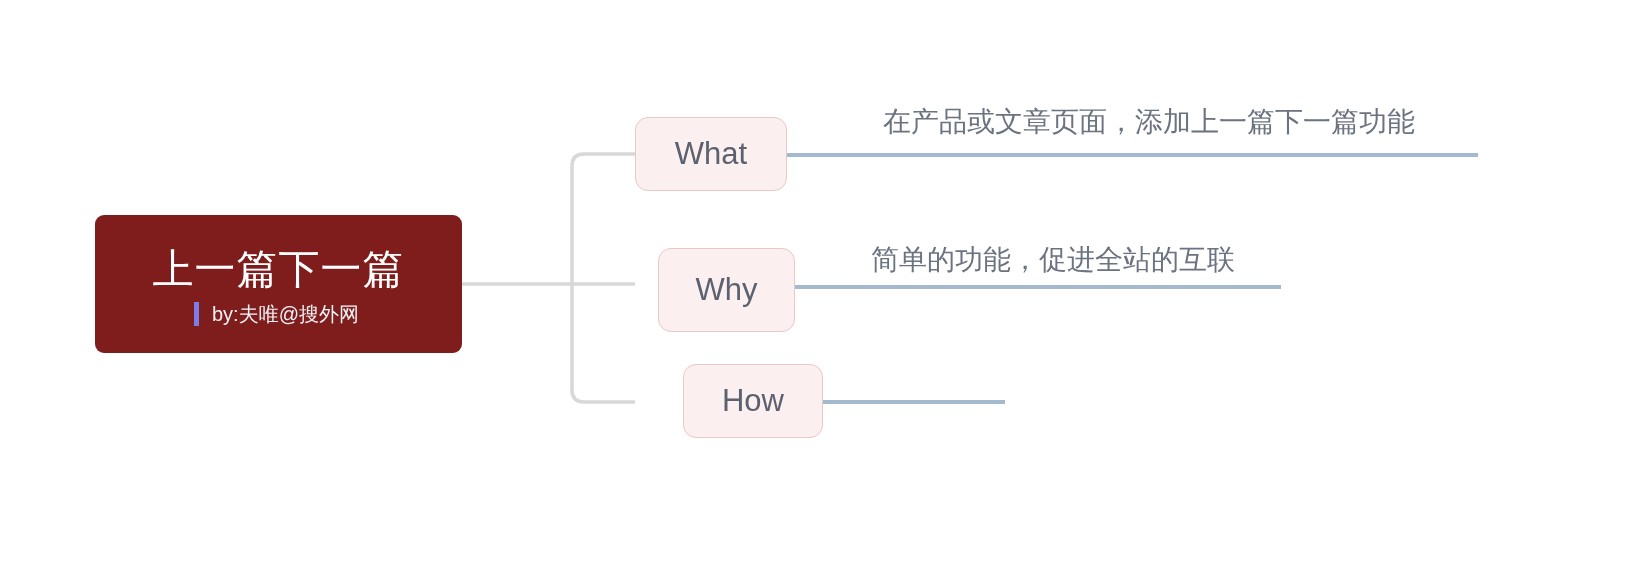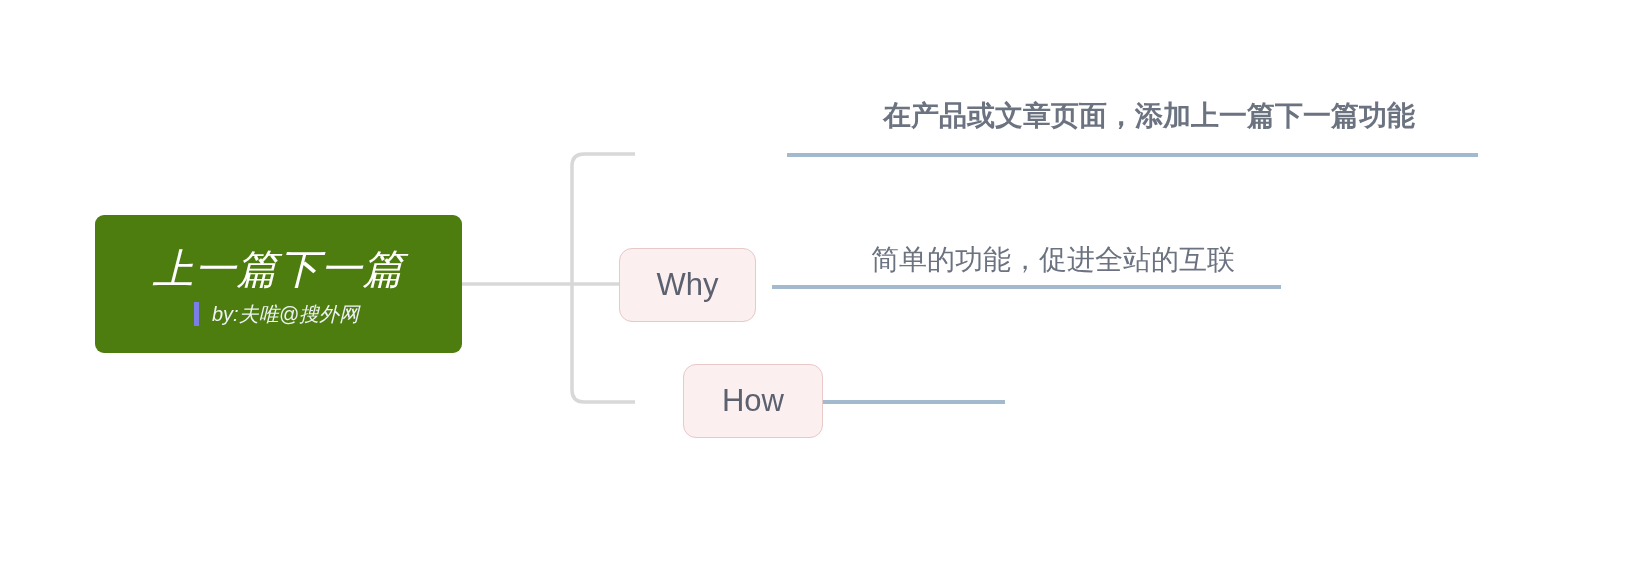--- a/index.html
+++ b/index.html
@@ -26,28 +26,27 @@
     pointer-events: none;
   }
 
   
   .root-node {
     position: absolute;
     left: 95px;
     top: 215px;
     width: 367px;
     height: 138px;
-    background: #4d7c0f;
+    background: #7f1d1d;
     border-radius: 9px;
     box-sizing: border-box;
     display: flex;
     flex-direction: column;
     align-items: center;
     justify-content: center;
-    font-style: italic;
   }
   .root-title {
     color: #ffffff;
     font-size: 41px;
     line-height: 52px;
     letter-spacing: 1px;
     font-weight: 400;
     white-space: nowrap;
   }
   .root-sub-row {
@@ -81,36 +80,36 @@
     align-items: center;
     justify-content: center;
   }
   .branch-label {
     color: #5c6170;
     font-size: 31px;
     line-height: 36px;
     white-space: nowrap;
   }
   .node-what { left: 635px; top: 117px; width: 152px; height: 74px; }
-  .node-why  { left: 619px; top: 248px; width: 137px; height: 74px; }
+  .node-why  { left: 658px; top: 248px; width: 137px; height: 84px; }
   .node-how  { left: 635px; top: 364px; width: 140px; height: 74px; margin-left: 48px; }
 
   
   .leaf {
     position: absolute;
     white-space: nowrap;
   }
   .leaf-text {
     display: block;
     color: #6b7280;
     font-size: 28px;
     line-height: 34px;
     white-space: nowrap;
   }
-  .leaf-1 { left: 883px; top: 99px; font-weight: bold; }
+  .leaf-1 { left: 883px; top: 105px; }
   .leaf-2 { left: 871px; top: 243px; }
   .leaf-3 { left: 869px; top: 353px; }
 </style>
 </head>
 <body>
 
 <div id="canvas">
 
   <svg id="wires" viewBox="0 0 1644 564" width="1644" height="564" xmlns="http://www.w3.org/2000/svg">
 
@@ -128,20 +127,23 @@
   </svg>
 
   <div class="root-node">
     <div class="root-title">上一篇下一篇</div>
     <div class="root-sub-row">
       <span class="root-sub-bar"></span>
       <span class="root-sub">by:夫唯@搜外网</span>
     </div>
   </div>
 
+  <div class="branch-node node-what">
+    <span class="branch-label">What</span>
+  </div>
 
   <div class="branch-node node-why">
     <span class="branch-label">Why</span>
   </div>
 
   <div class="branch-node node-how">
     <span class="branch-label">How</span>
   </div>
 
   <div class="leaf leaf-1">

